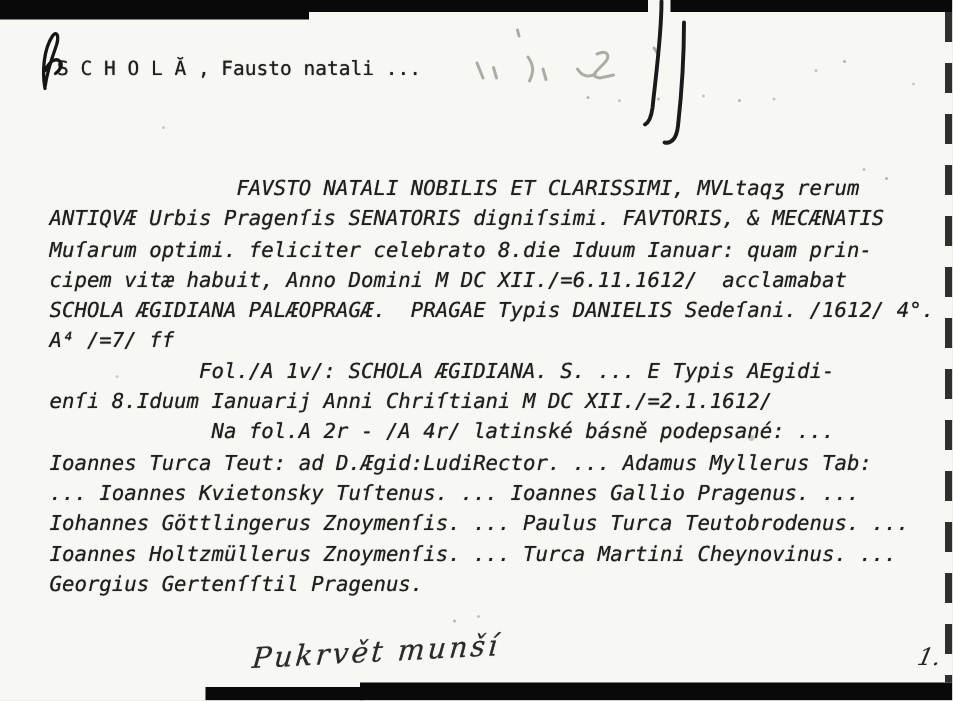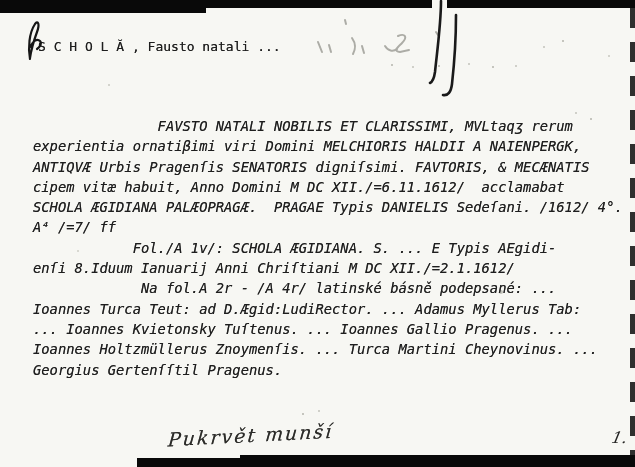--- a/index.html
+++ b/index.html
@@ -83,30 +83,31 @@
   <div class="bar" id="bottom-bar-thin"></div>
   <div class="bar" id="bottom-bar-main"></div>
   <div id="right-edge"></div>
 
   <div class="speckle"></div>
 
   <div class="heading">S C H O L Ă , Fausto natali ...</div>
 
   <div class="body-block">
     <div class="tline">               FAVSTO NATALI NOBILIS ET CLARISSIMI, MVLtaqʒ rerum</div>
-    <div class="tline">experientia ornatiβimi viri Domini MELCHIORIS HALDII A NAIENPERGK,</div>
     <div class="tline">ANTIQVÆ Urbis Pragenſis SENATORIS digniſsimi. FAVTORIS, &amp; MECÆNATIS</div>
+    <div class="tline">Muſarum optimi. feliciter celebrato 8.die Iduum Ianuar: quam prin-</div>
     <div class="tline">cipem vitæ habuit, Anno Domini M DC XII./=6.11.1612/  acclamabat</div>
     <div class="tline">SCHOLA ÆGIDIANA PALÆOPRAGÆ.  PRAGAE Typis DANIELIS Sedeſani. /1612/ 4°.</div>
     <div class="tline">A⁴ /=7/ ff</div>
     <div class="tline">            Fol./A 1v/: SCHOLA ÆGIDIANA. S. ... E Typis AEgidi-</div>
     <div class="tline">enſi 8.Iduum Ianuarij Anni Chriſtiani M DC XII./=2.1.1612/</div>
     <div class="tline">             Na fol.A 2r - /A 4r/ latinské básně podepsané: ...</div>
     <div class="tline">Ioannes Turca Teut: ad D.Ægid:LudiRector. ... Adamus Myllerus Tab:</div>
     <div class="tline">... Ioannes Kvietonsky Tuſtenus. ... Ioannes Gallio Pragenus. ...</div>
+    <div class="tline">Iohannes Göttlingerus Znoymenſis. ... Paulus Turca Teutobrodenus. ...</div>
     <div class="tline">Ioannes Holtzmüllerus Znoymenſis. ... Turca Martini Cheynovinus. ...</div>
     <div class="tline">Georgius Gertenſſtil Pragenus.</div>
   </div>
 
   <svg class="marks" width="635" height="467" viewBox="0 0 635 467">
 
     <path d="M30,59 C28,48 29,33 35,24 C38,20 40,24 37,32 C33,43 31,51 30,58 M30,47 C33,41 37,38 40,41 C42,43 40,47 37,49" fill="none" stroke="#161616" stroke-width="2.2" stroke-linecap="round"></path>
 
     <g fill="none" stroke="#a0a099" stroke-width="2" stroke-linecap="round" opacity="0.85">
       <path d="M318,42 l4,10 m7,-7 l2,7"></path>

